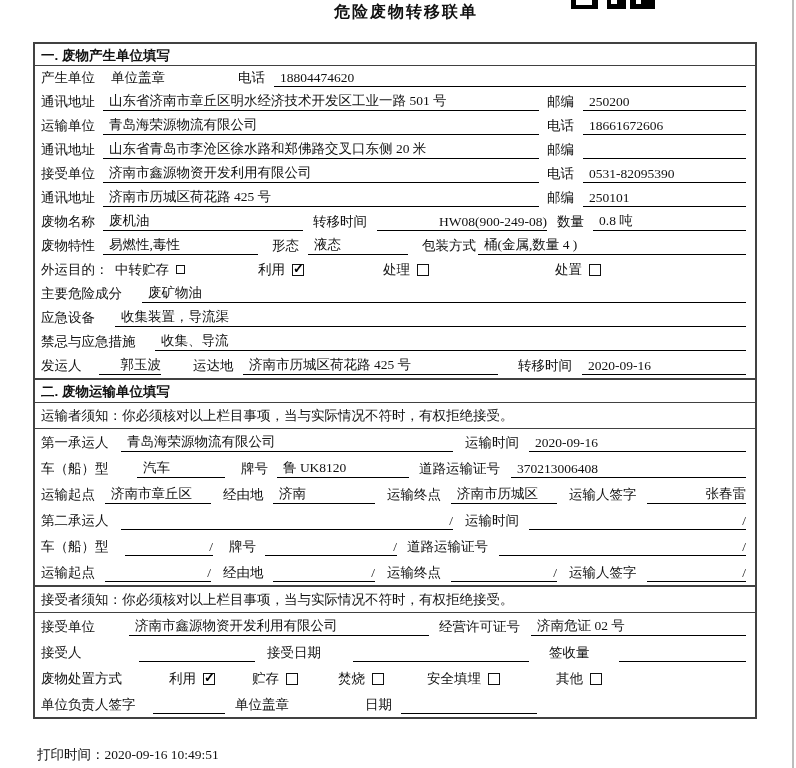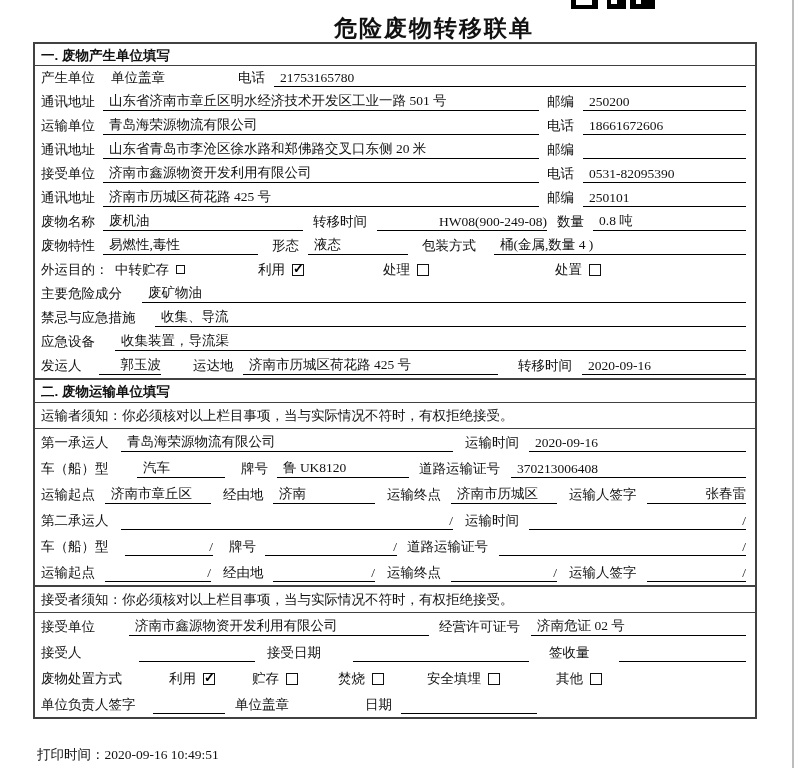--- a/index.html
+++ b/index.html
@@ -1,21 +1,21 @@
 <!DOCTYPE html>
 <html><head>
 <meta charset="utf-8">
 <style>
   html,body{margin:0;padding:0;background:#fff;}
   .page{position:relative;width:796px;height:768px;background:#ffffff;overflow:hidden;
         font-family:"Liberation Serif","DejaVu Serif",serif;color:#111;font-size:13.5px;}
   
   .hdr{position:absolute;left:0;top:0;width:796px;height:40px;}
   .serial{position:absolute;left:37px;top:10px;font-size:13.5px;white-space:nowrap;}
-  .doc-title{position:absolute;left:334px;top:13px;font-size:23px;font-weight:bold;letter-spacing:2px;white-space:nowrap;}
+  .doc-title{position:absolute;left:334px;top:2px;font-size:16px;font-weight:bold;letter-spacing:2px;white-space:nowrap;}
   .qr{position:absolute;left:571px;top:0;width:84px;height:9px;}
   .qr .b{position:absolute;background:#000;top:0;height:9px;}
   .qr .w{position:absolute;background:#fff;top:0;}
   
   .form{position:absolute;left:33px;top:42px;width:724px;border:2px solid #414141;box-sizing:border-box;background:#fff;}
   .section{box-sizing:border-box;}
   .section.bnd{border-top:2px solid #414141;}
   .sec-h{height:22px;box-sizing:border-box;border-bottom:1px solid #414141;
          font-weight:bold;font-size:13.5px;padding:3px 0 0 6px;
          font-family:"Liberation Sans","DejaVu Sans",sans-serif;}
@@ -55,21 +55,21 @@
 
   <div class="form">
 
     <div class="section s1">
       <div class="sec-h">一. 废物产生单位填写</div>
 
       <div class="row">
         <span class="lab" style="width:58px">产生单位</span>
         <span class="lab" style="margin-left:12px;width:56px">单位盖章</span>
         <span class="lab" style="margin-left:71px;width:28px">电话</span>
-        <span class="u fill" style="margin-left:8px">21753165780</span>
+        <span class="u fill" style="margin-left:8px">18804474620</span>
       </div>
 
       <div class="row">
         <span class="lab" style="width:58px">通讯地址</span>
         <span class="u" style="width:436px;margin-left:4px">山东省济南市章丘区明水经济技术开发区工业一路 501 号</span>
         <span class="lab" style="margin-left:8px;width:28px">邮编</span>
         <span class="u fill" style="margin-left:8px">250200</span>
       </div>
 
       <div class="row">
@@ -108,21 +108,21 @@
         <span class="lab" style="margin-left:10px;width:28px">数量</span>
         <span class="u fill" style="margin-left:8px">0.8 吨</span>
       </div>
 
       <div class="row">
         <span class="lab" style="width:58px">废物特性</span>
         <span class="u" style="width:155px;margin-left:4px">易燃性,毒性</span>
         <span class="lab" style="margin-left:14px;width:28px">形态</span>
         <span class="u" style="width:100px;margin-left:8px">液态</span>
         <span class="lab" style="margin-left:14px;width:56px">包装方式</span>
-        <span class="u fill" style="margin-left:16px">桶(金属,数量  4 )</span>
+        <span class="u fill" style="margin-left:0">桶(金属,数量  4 )</span>
       </div>
 
       <div class="row">
         <span class="lab" style="width:72px">外运目的：</span>
         <span class="opt" style="margin-left:2px">
           <span>中转贮存</span>
           <span class="cb small"></span>
         </span>
         <span class="opt" style="margin-left:73px">
           <span>利用</span>
@@ -137,27 +137,27 @@
           <span class="cb"></span>
         </span>
       </div>
 
       <div class="row">
         <span class="lab" style="width:84px">主要危险成分</span>
         <span class="u fill" style="margin-left:17px">废矿物油</span>
       </div>
 
       <div class="row">
+        <span class="lab" style="width:58px">应急设备</span>
+        <span class="u fill" style="margin-left:16px">收集装置，导流渠</span>
+      </div>
+
+      <div class="row">
         <span class="lab" style="width:98px">禁忌与应急措施</span>
         <span class="u fill" style="margin-left:16px">收集、导流</span>
-      </div>
-
-      <div class="row">
-        <span class="lab" style="width:58px">应急设备</span>
-        <span class="u fill" style="margin-left:16px">收集装置，导流渠</span>
       </div>
 
       <div class="row">
         <span class="lab" style="width:44px">发运人</span>
         <span class="u ct" style="width:62px;margin-left:14px">郭玉波</span>
         <span class="lab" style="margin-left:32px;width:42px">运达地</span>
         <span class="u" style="width:255px;margin-left:8px">济南市历城区荷花路 425 号</span>
         <span class="lab" style="margin-left:20px;width:56px">转移时间</span>
         <span class="u fill" style="margin-left:8px">2020-09-16</span>
       </div>

